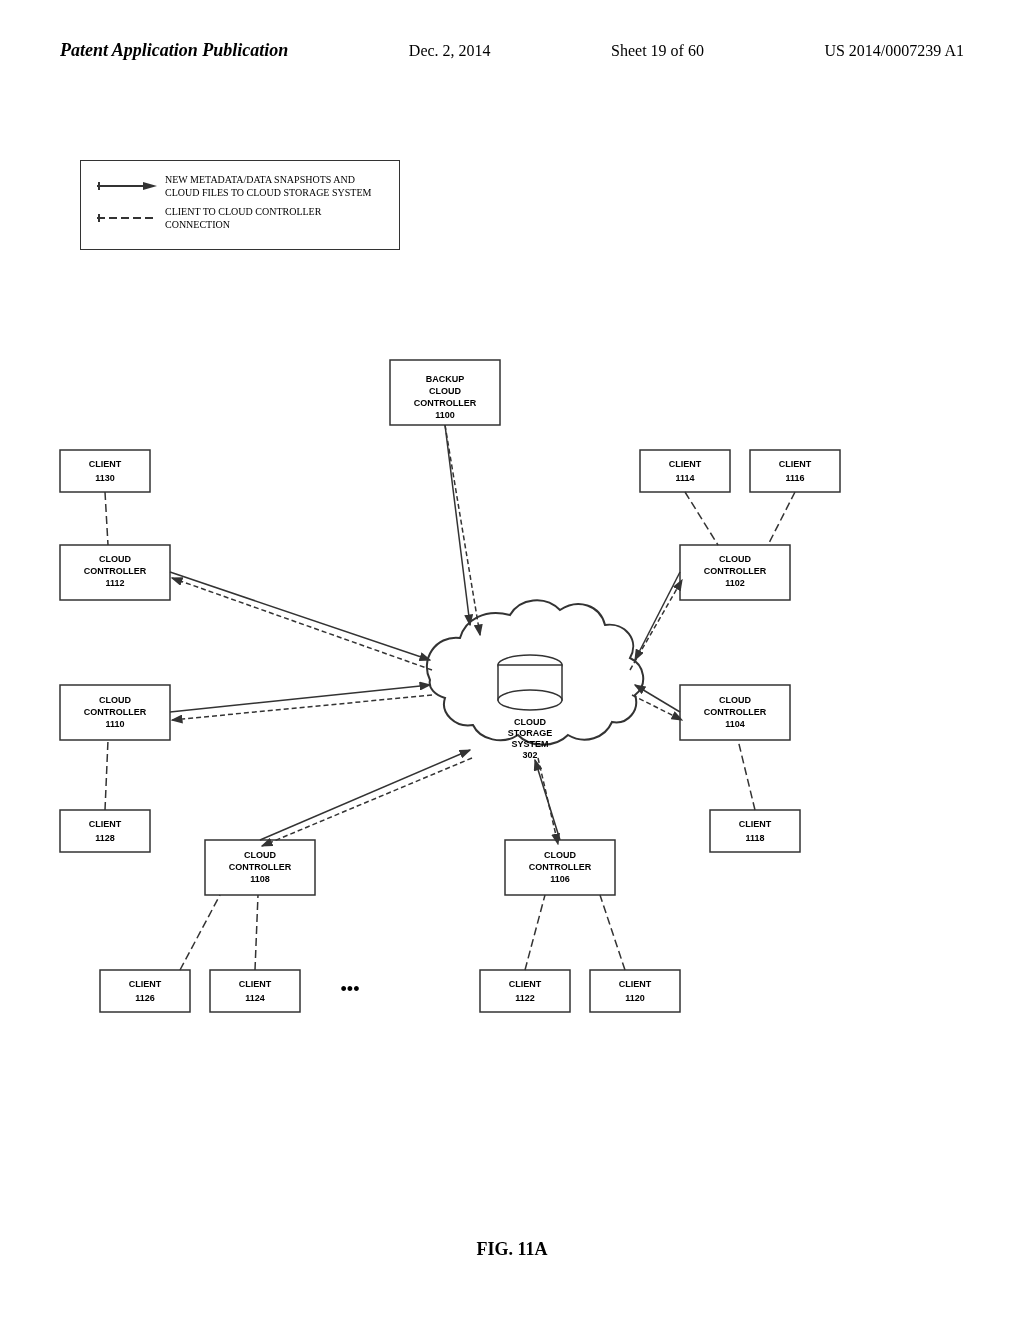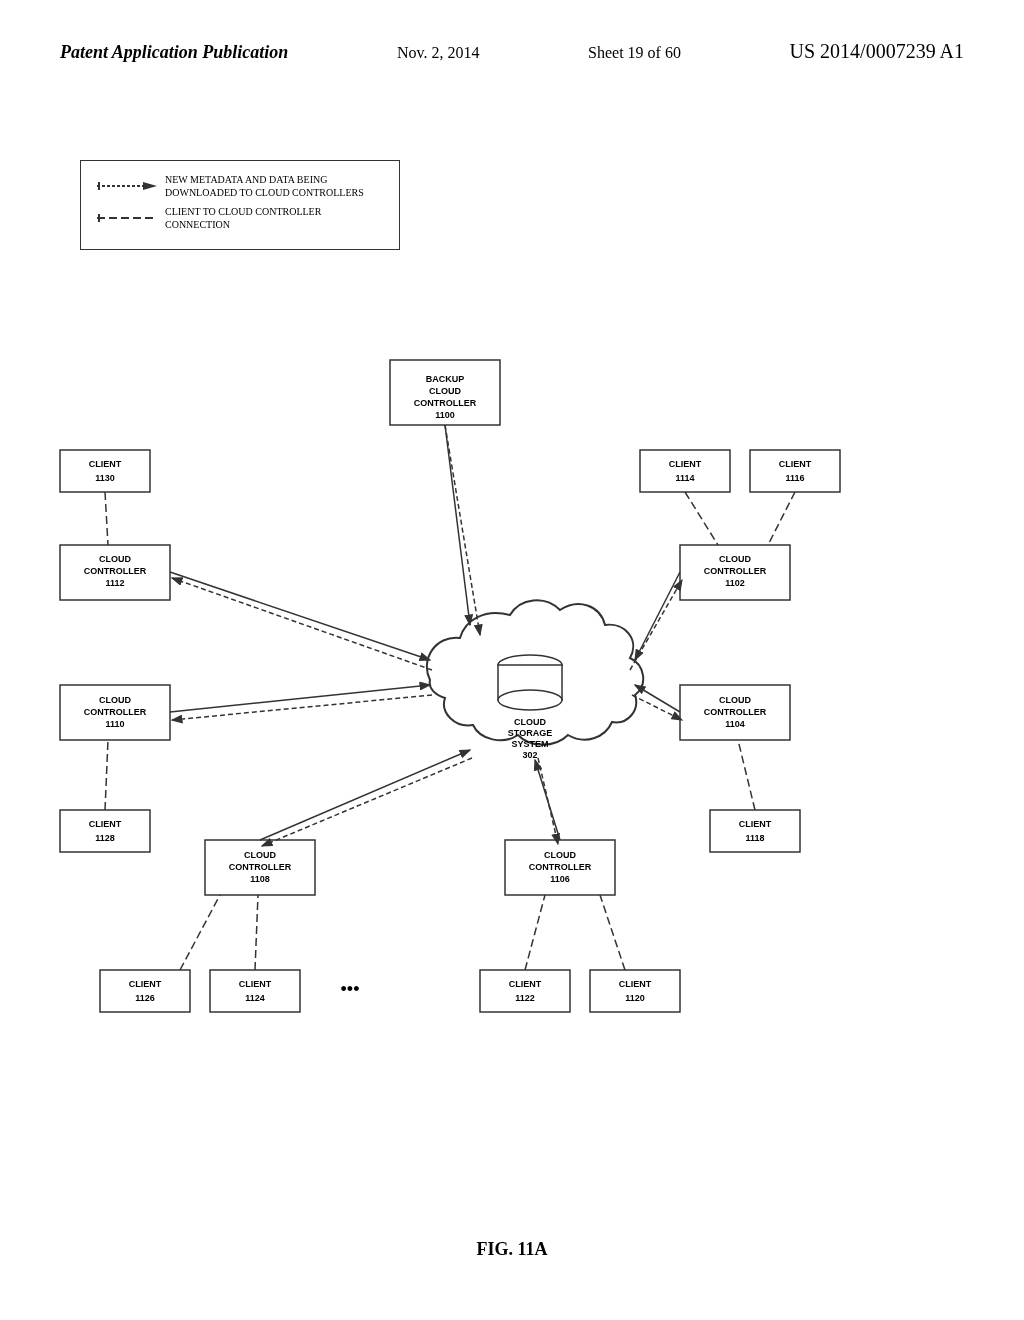--- a/index.html
+++ b/index.html
@@ -23,21 +23,21 @@
     .header-left {
       font-size: 18px;
       font-weight: bold;
       font-style: italic;
       text-align: right;
     }
     .header-center {
       font-size: 16px;
     }
     .header-right {
-      font-size: 20px;
+      font-size: 16px;
     }
 
     
     .legend-box {
       position: absolute;
       top: 160px;
       left: 80px;
       border: 1.5px solid #333;
       padding: 12px 16px;
       width: 320px;
@@ -83,35 +83,35 @@
       left: 0;
       width: 100%;
       height: 100%;
     }
   </style>
 </head>
 <body>
 
 <div class="header">
   <span class="header-left">Patent Application Publication</span>
-  <span class="header-center">Nov. 2, 2014</span>
+  <span class="header-center">Dec. 2, 2014</span>
   <span class="header-center">Sheet 19 of 60</span>
   <span class="header-right">US 2014/0007239 A1</span>
 </div>
 
 <div class="legend-box">
   <div class="legend-item">
     <div class="legend-line">
       <svg viewBox="0 0 60 14">
-          <line x1="0" y1="7" x2="46" y2="7" stroke="#333" stroke-width="2" stroke-dasharray="3,2"></line>
+          <line x1="0" y1="7" x2="46" y2="7" stroke="#333" stroke-width="2"></line>
           <polygon points="46,3 60,7 46,11" fill="#333"></polygon>
           <line x1="2" y1="3" x2="2" y2="11" stroke="#333" stroke-width="2"></line>
         </svg>
     </div>
-    <div class="legend-text">NEW METADATA AND DATA BEING<br>DOWNLOADED TO CLOUD CONTROLLERS</div>
+    <div class="legend-text">NEW METADATA/DATA SNAPSHOTS AND<br>CLOUD FILES TO CLOUD STORAGE SYSTEM</div>
   </div>
   <div class="legend-item">
     <div class="legend-line">
       <svg viewBox="0 0 60 14">
           <line x1="0" y1="7" x2="60" y2="7" stroke="#333" stroke-width="2" stroke-dasharray="8,4"></line>
           <line x1="2" y1="3" x2="2" y2="11" stroke="#333" stroke-width="2"></line>
         </svg>
     </div>
     <div class="legend-text">CLIENT TO CLOUD CONTROLLER<br>CONNECTION</div>
   </div>

